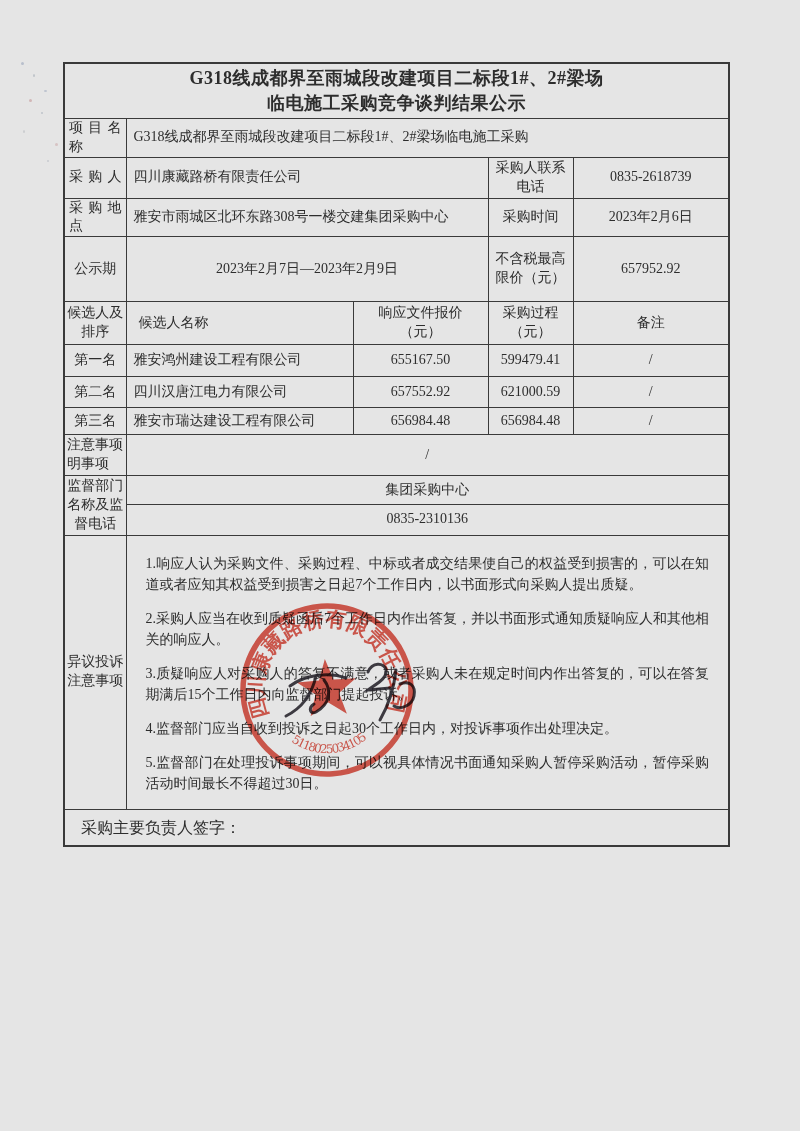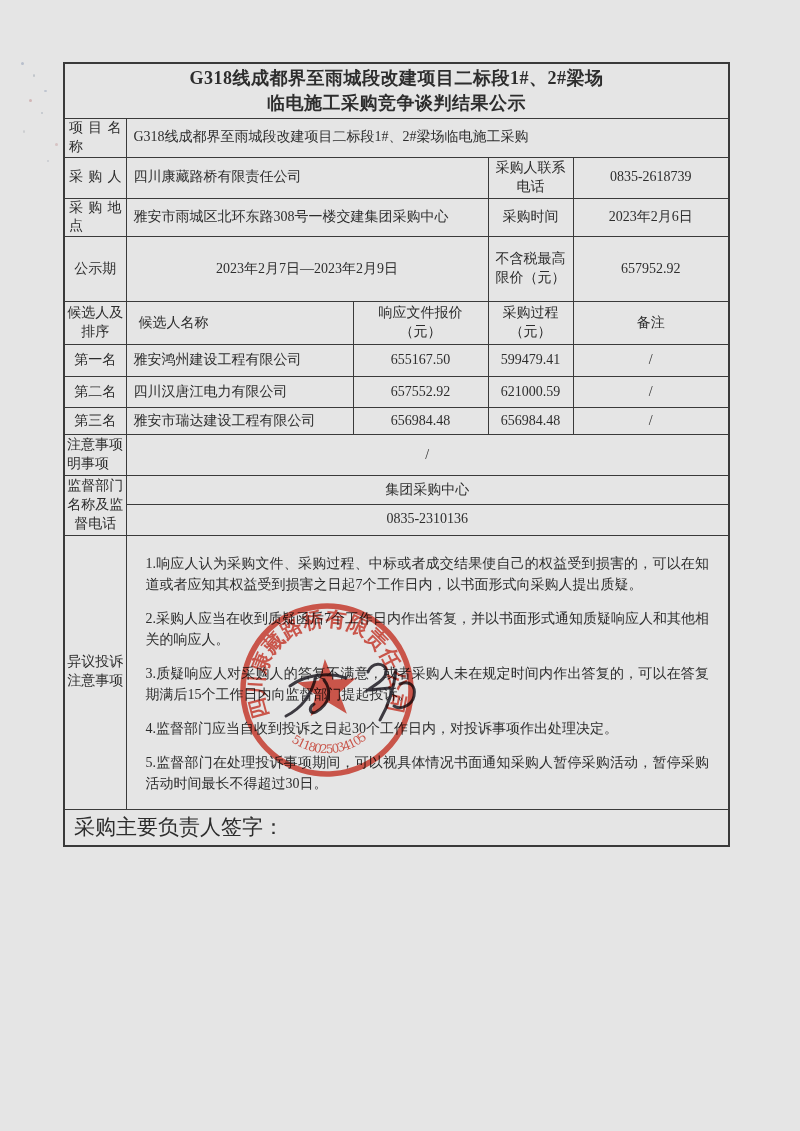--- a/index.html
+++ b/index.html
@@ -20,21 +20,21 @@
     padding:1px 4px;vertical-align:middle;
     overflow:hidden;
   }
   .title-cell{text-align:center;font-weight:bold;font-size:18px;line-height:25px;letter-spacing:.5px;padding:2px 0;}
   .c{text-align:center;}
   .l{text-align:left;padding-left:7px;}
   .lab{text-align:center;white-space:pre-line;padding:1px 2px;}
   .spread{text-align:justify;text-align-last:justify;padding:0 4px;}
   .objection-cell{vertical-align:top;padding:4px 6px 2px 6px;}
   .objection-cell p{margin:13px;text-align:justify;line-height:21px;}
-  .sig-cell{padding-left:9px;font-size:21px;vertical-align:middle;}
+  .sig-cell{padding-left:16px;font-size:16px;vertical-align:middle;}
   
   .stamp{
     position:absolute;left:227px;top:590px;width:200px;height:200px;
     color:#d93a2b;opacity:.82;mix-blend-mode:multiply;
     transform:rotate(-4deg);pointer-events:none;
   }
   .signature-svg{
     position:absolute;left:272px;top:650px;width:160px;height:80px;
     pointer-events:none;
   }

